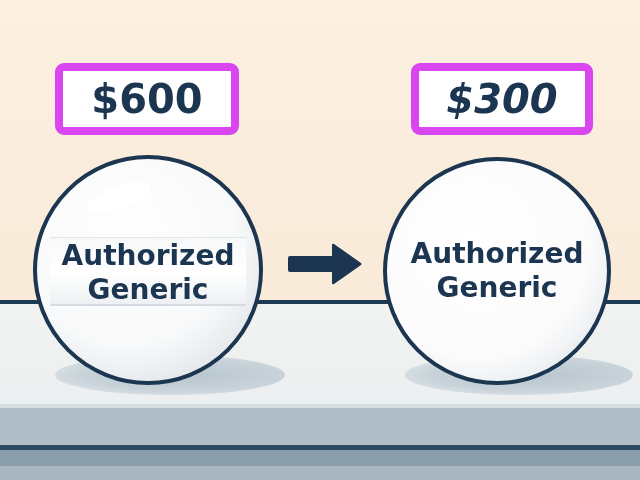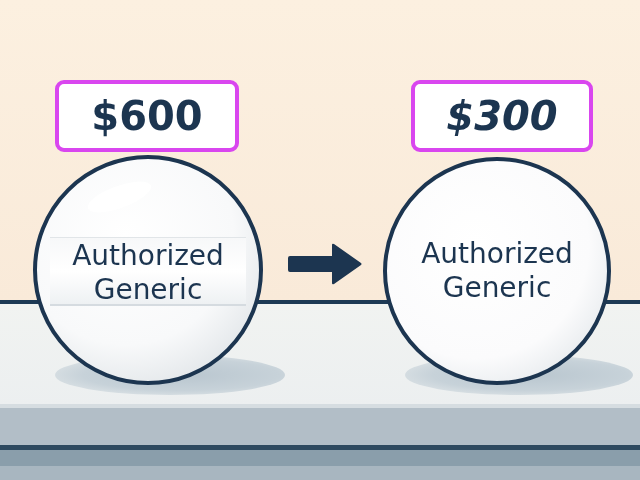--- a/index.html
+++ b/index.html
@@ -9,38 +9,38 @@
           background:linear-gradient(180deg,#fcf0e0 0%,#f9ead9 100%); }
   .wall-line { position:absolute; left:0; top:300px; width:640px; height:4px; background:#1d3a55; }
   .counter { position:absolute; left:0; top:304px; width:640px; height:102px;
              background:linear-gradient(180deg,#f1f3f1 0%,#eceff0 100%); }
   .counter-lip { position:absolute; left:0; top:404px; width:640px; height:4px; background:#d6dde1; }
   .counter-front { position:absolute; left:0; top:408px; width:640px; height:38px; background:#b2bec7; }
   .counter-stripe { position:absolute; left:0; top:445px; width:640px; height:5px; background:#2e4a60; }
   .counter-lower { position:absolute; left:0; top:450px; width:640px; height:16px; background:#8a9eab; }
   .counter-base { position:absolute; left:0; top:466px; width:640px; height:14px; background:#a8b6c0; }
 
-  .price-box { position:absolute; height:64px; border:4px solid #d946ef; border-radius:9px;
+  .price-box { position:absolute; height:64px; border:8px solid #d946ef; border-radius:9px;
                background:#ffffff; display:flex; align-items:center; justify-content:center;
-               box-sizing:border-box;margin-top:17px; }
+               box-sizing:border-box; }
   .price-box span { font-family:"DejaVu Sans", sans-serif; font-weight:bold; font-size:40px;
                     color:#1c3550; letter-spacing:0px; }
 
   .shadow { position:absolute; border-radius:50%;
             background:radial-gradient(ellipse at 55% 50%, #b9c6cf 0%, #c7d2d9 55%, rgba(205,214,220,0.0) 100%); }
 
   .pill { position:absolute; border-radius:50%; border:4px solid #1c3550; box-sizing:border-box;
           background:radial-gradient(circle at 40% 35%, #ffffff 0%, #f8f9fa 55%, #e3e7ea 80%, #c9d1d7 100%); }
   .pill .band { position:absolute; left:6%; width:88%; top:35%; height:30%;
                 background:linear-gradient(180deg,#f7f8f9 0%,#ffffff 50%,#eef1f3 100%);
                 border-top:1px solid #e1e5e8; border-bottom:2px solid #d5dbe0; }
   .pill .gloss { position:absolute; left:22%; top:12%; width:30%; height:10%; border-radius:50%;
                  background:rgba(255,255,255,0.9); transform:rotate(-20deg); }
   .pill-label { position:absolute; left:0; right:0; text-align:center; color:#1c3550;
-                font-weight:normal; font-size:28px; line-height:34px; }
+                font-weight:bold; font-size:28px; line-height:34px; }
 
   .arrow { position:absolute; left:288px; top:243px; width:74px; height:42px; }
 </style>
 </head>
 <body>
 
 <div class="wall"></div>
 <div class="wall-line"></div>
 <div class="counter"></div>
 <div class="counter-lip"></div>

